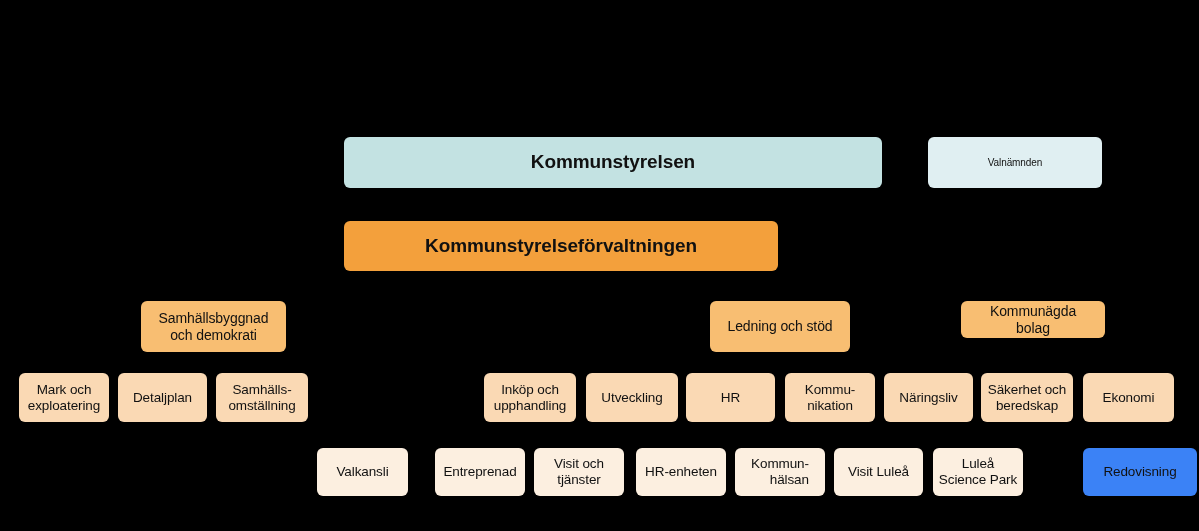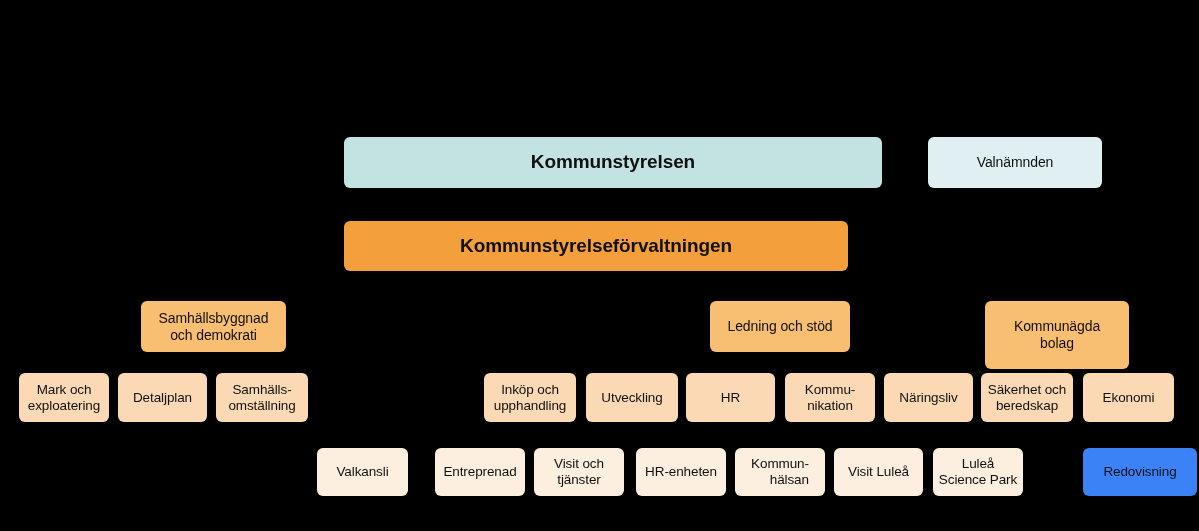--- a/index.html
+++ b/index.html
@@ -33,21 +33,21 @@
     line-height: 1.18;
     white-space: pre-line;
     padding: 2px 0;
     letter-spacing: -0.1px;
   }
   .level-top {
     font-size: 19px;
     font-weight: bold;
   }
   .level-secondary {
-    font-size: 14px;
+    font-size: 10px;
     font-weight: normal;
   }
   .level-mgmt {
     font-size: 19px;
     font-weight: bold;
   }
   .level-area {
     font-size: 14px;
     font-weight: normal;
   }
@@ -59,25 +59,25 @@
     font-size: 13.5px;
     font-weight: normal;
   }
 </style>
 </head>
 <body>
 
 <div id="chart-canvas">
     <div class="node level-top" style="left: 344px; top: 137px; width: 538px; height: 51px; background: rgb(195, 226, 226);">Kommunstyrelsen</div>
     <div class="node level-secondary" style="left: 928px; top: 137px; width: 174px; height: 51px; background: rgb(224, 239, 242);">Valnämnden</div>
-    <div class="node level-mgmt" style="left: 344px; top: 221px; width: 504px; height: 50px; background: rgb(243, 160, 60);">Kommunstyrelseförvaltningen</div>
+    <div class="node level-mgmt" style="left: 344px; top: 221px; width: 434px; height: 50px; background: rgb(243, 160, 60);">Kommunstyrelseförvaltningen</div>
     <div class="node level-area" style="left: 141px; top: 301px; width: 145px; height: 51px; background: rgb(248, 190, 114);">Samhällsbyggnad
 och demokrati</div>
     <div class="node level-area" style="left: 710px; top: 301px; width: 140px; height: 51px; background: rgb(248, 190, 114);">Ledning och stöd</div>
-    <div class="node level-area" style="left: 961px; top: 301px; width: 144px; height: 68px; background: rgb(248, 190, 114); margin-left: 24px;">Kommunägda
+    <div class="node level-area" style="left: 961px; top: 301px; width: 144px; height: 37px; background: rgb(248, 190, 114);">Kommunägda
 bolag</div>
     <div class="node level-unit" style="left: 19px; top: 373px; width: 90px; height: 49px; background: rgb(250, 217, 180); border-radius: 6px;">Mark och
 exploatering</div>
     <div class="node level-unit" style="left: 118px; top: 373px; width: 89px; height: 49px; background: rgb(250, 217, 180);">Detaljplan</div>
     <div class="node level-unit" style="left: 216px; top: 373px; width: 92px; height: 49px; background: rgb(250, 217, 180);">Samhälls-
 omställning</div>
     <div class="node level-unit" style="left: 484px; top: 373px; width: 92px; height: 49px; background: rgb(250, 217, 180);">Inköp och
 upphandling</div>
     <div class="node level-unit" style="left: 586px; top: 373px; width: 92px; height: 49px; background: rgb(250, 217, 180);">Utveckling</div>
     <div class="node level-unit" style="left: 686px; top: 373px; width: 89px; height: 49px; background: rgb(250, 217, 180);">HR</div>

